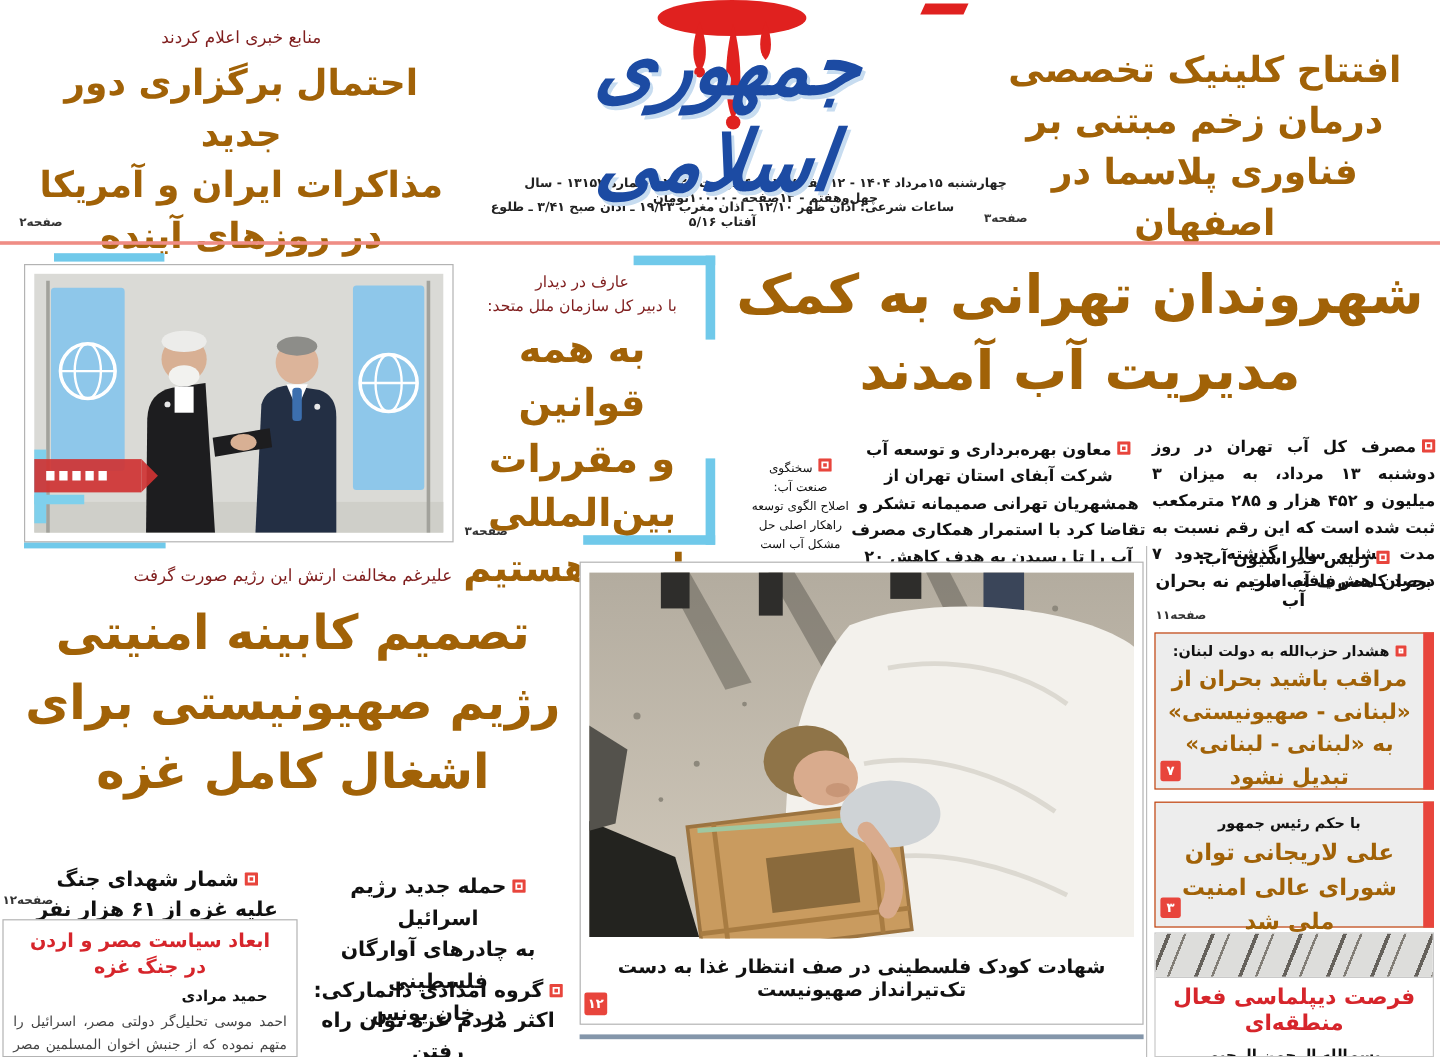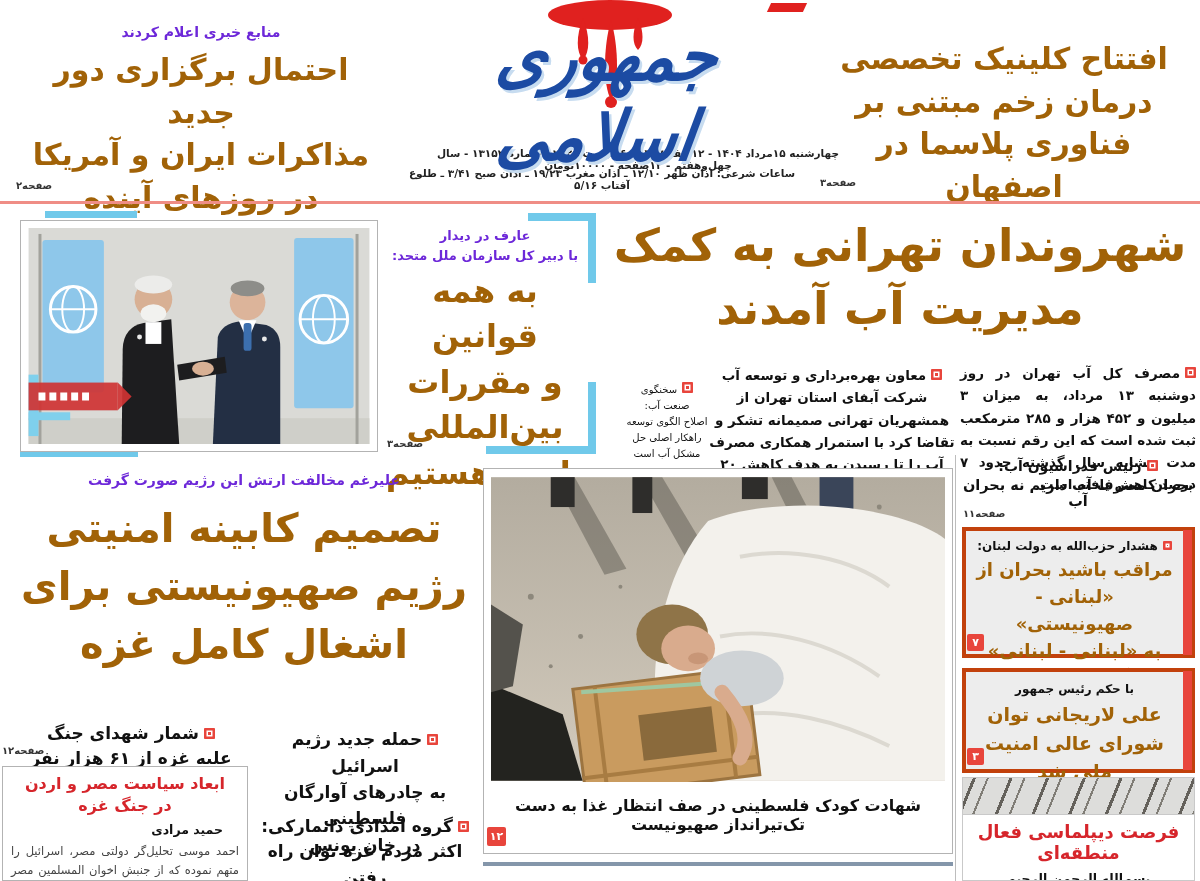--- a/index.html
+++ b/index.html
@@ -2,30 +2,30 @@
 <html lang="fa" dir="rtl"><head>
 <meta charset="utf-8">
 <style>
   html,body{margin:0;padding:0;background:#ffffff;}
   body{width:1200px;height:881px;overflow:hidden;direction:rtl;
        font-family:"DejaVu Sans", sans-serif;color:#111;}
   #page{position:relative;width:1200px;height:881px;background:#fff;}
   .abs{position:absolute;}
   .ctr{text-align:center;}
   .pre{white-space:pre-line;}
-  .kicker{font-weight:bold;font-size:14px;line-height:1.5;color:#6d28d9;}
+  .kicker{font-weight:normal;font-size:14px;line-height:1.5;color:#7f1d1d;}
   .headline{font-weight:bold;color:#a16207;}
   .pageref{font-size:10px;font-weight:bold;color:#333;}
   .bullet{display:inline-block;width:11px;height:11px;background:#e8453c;
           vertical-align:baseline;margin-left:5px;border-radius:1px;
           box-shadow:inset 0 0 0 2.5px #e8453c, inset 0 0 0 4px #ffffff;}
   .badge{position:absolute;width:19px;height:19px;background:#e8453c;color:#fff;
          font-size:11px;font-weight:bold;text-align:center;line-height:19px;border-radius:2px;}
   .frame{background:#fff;border:1px solid #b3b3b3;padding:7px;box-sizing:border-box;}
-  .sidebox{background:#ededed;border:4px solid #c2410c;box-sizing:border-box;}
+  .sidebox{background:#ededed;border:1px solid #c2410c;box-sizing:border-box;}
   .sidebox .redstrip{position:absolute;top:-1px;bottom:-1px;left:auto;right:-1px;width:9px;background:#e8453c;}
   .cyanbar{background:#70c9ea;}
   .redrule{background:#ef8d85;}
   .masthead-title{font-weight:bold;font-style:italic;color:#1c4ba3;
       font-size:64px;letter-spacing:-2px;transform:skewX(-8deg) scaleY(1.08);
       text-shadow:3px 3px 0 #c7dcf0;}
   .dateline{font-size:10.5px;font-weight:bold;color:#222;letter-spacing:0;}
   .divider-v{background:#bdbdbd;width:1px;}
   .steel-rule{background:#8496aa;}
   .pattern-band{height:36px;background:
@@ -225,21 +225,21 @@
   <div class="badge" style="left:487px;top:827px;">۱۲</div>
   <div class="abs steel-rule" style="left:483px;top:862px;width:470px;height:4px;"></div>
 
   <div class="abs sidebox" style="left:962px;top:527px;width:233px;height:131px;padding:8px 18px 8px 10px;">
     <div class="redstrip"></div>
     <div class="ctr" style="font-size:12px;font-weight:bold;">
       <span class="bullet" style="width:9px;height:9px;"></span><span>هشدار حزب‌الله به دولت لبنان:</span>
     </div>
     <div class="headline ctr pre" style="font-size:18px;line-height:1.5;margin-top:3px;">مراقب باشید بحران از
 «لبنانی - صهیونیستی»
-به «لبنانی - لبنانی» گذشته نشود</div>
+به «لبنانی - لبنانی» تبدیل نشود</div>
   </div>
   <div class="badge" style="left:967px;top:634px;width:17px;height:17px;line-height:17px;">۷</div>
 
   <div class="abs sidebox" style="left:962px;top:668px;width:233px;height:105px;padding:10px 18px 8px 10px;">
     <div class="redstrip"></div>
     <div class="ctr" style="font-size:12px;font-weight:bold;">با حکم رئیس جمهور</div>
     <div class="headline ctr pre" style="font-size:19px;line-height:1.5;margin-top:4px;">علی لاریجانی توان
 شورای عالی امنیت ملی شد</div>
   </div>
   <div class="badge" style="left:967px;top:748px;width:17px;height:17px;line-height:17px;">۳</div>

